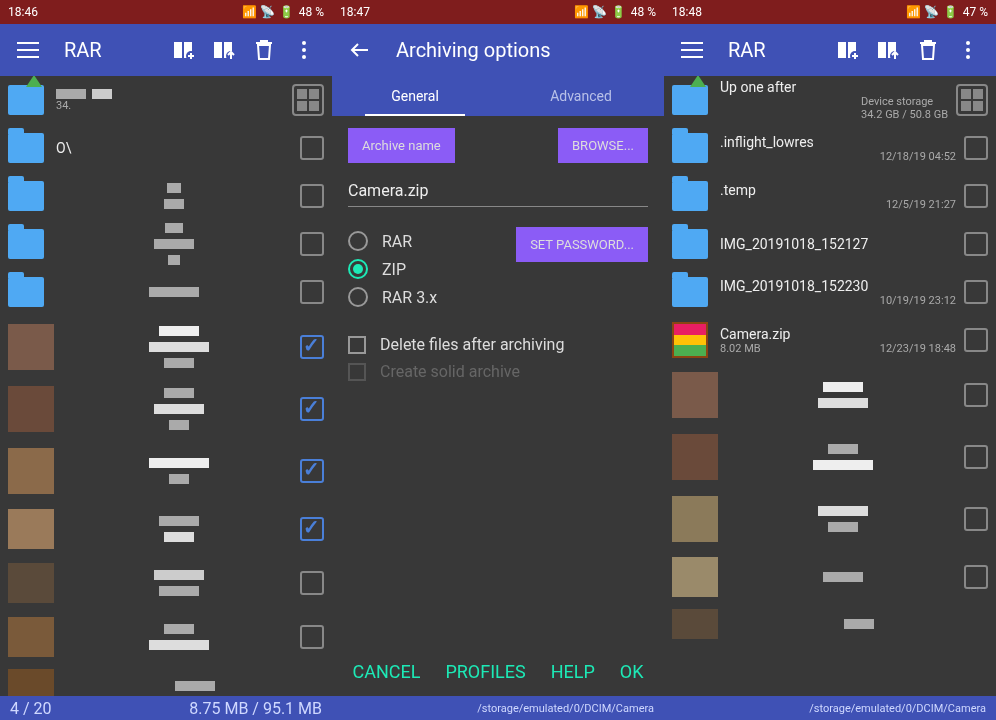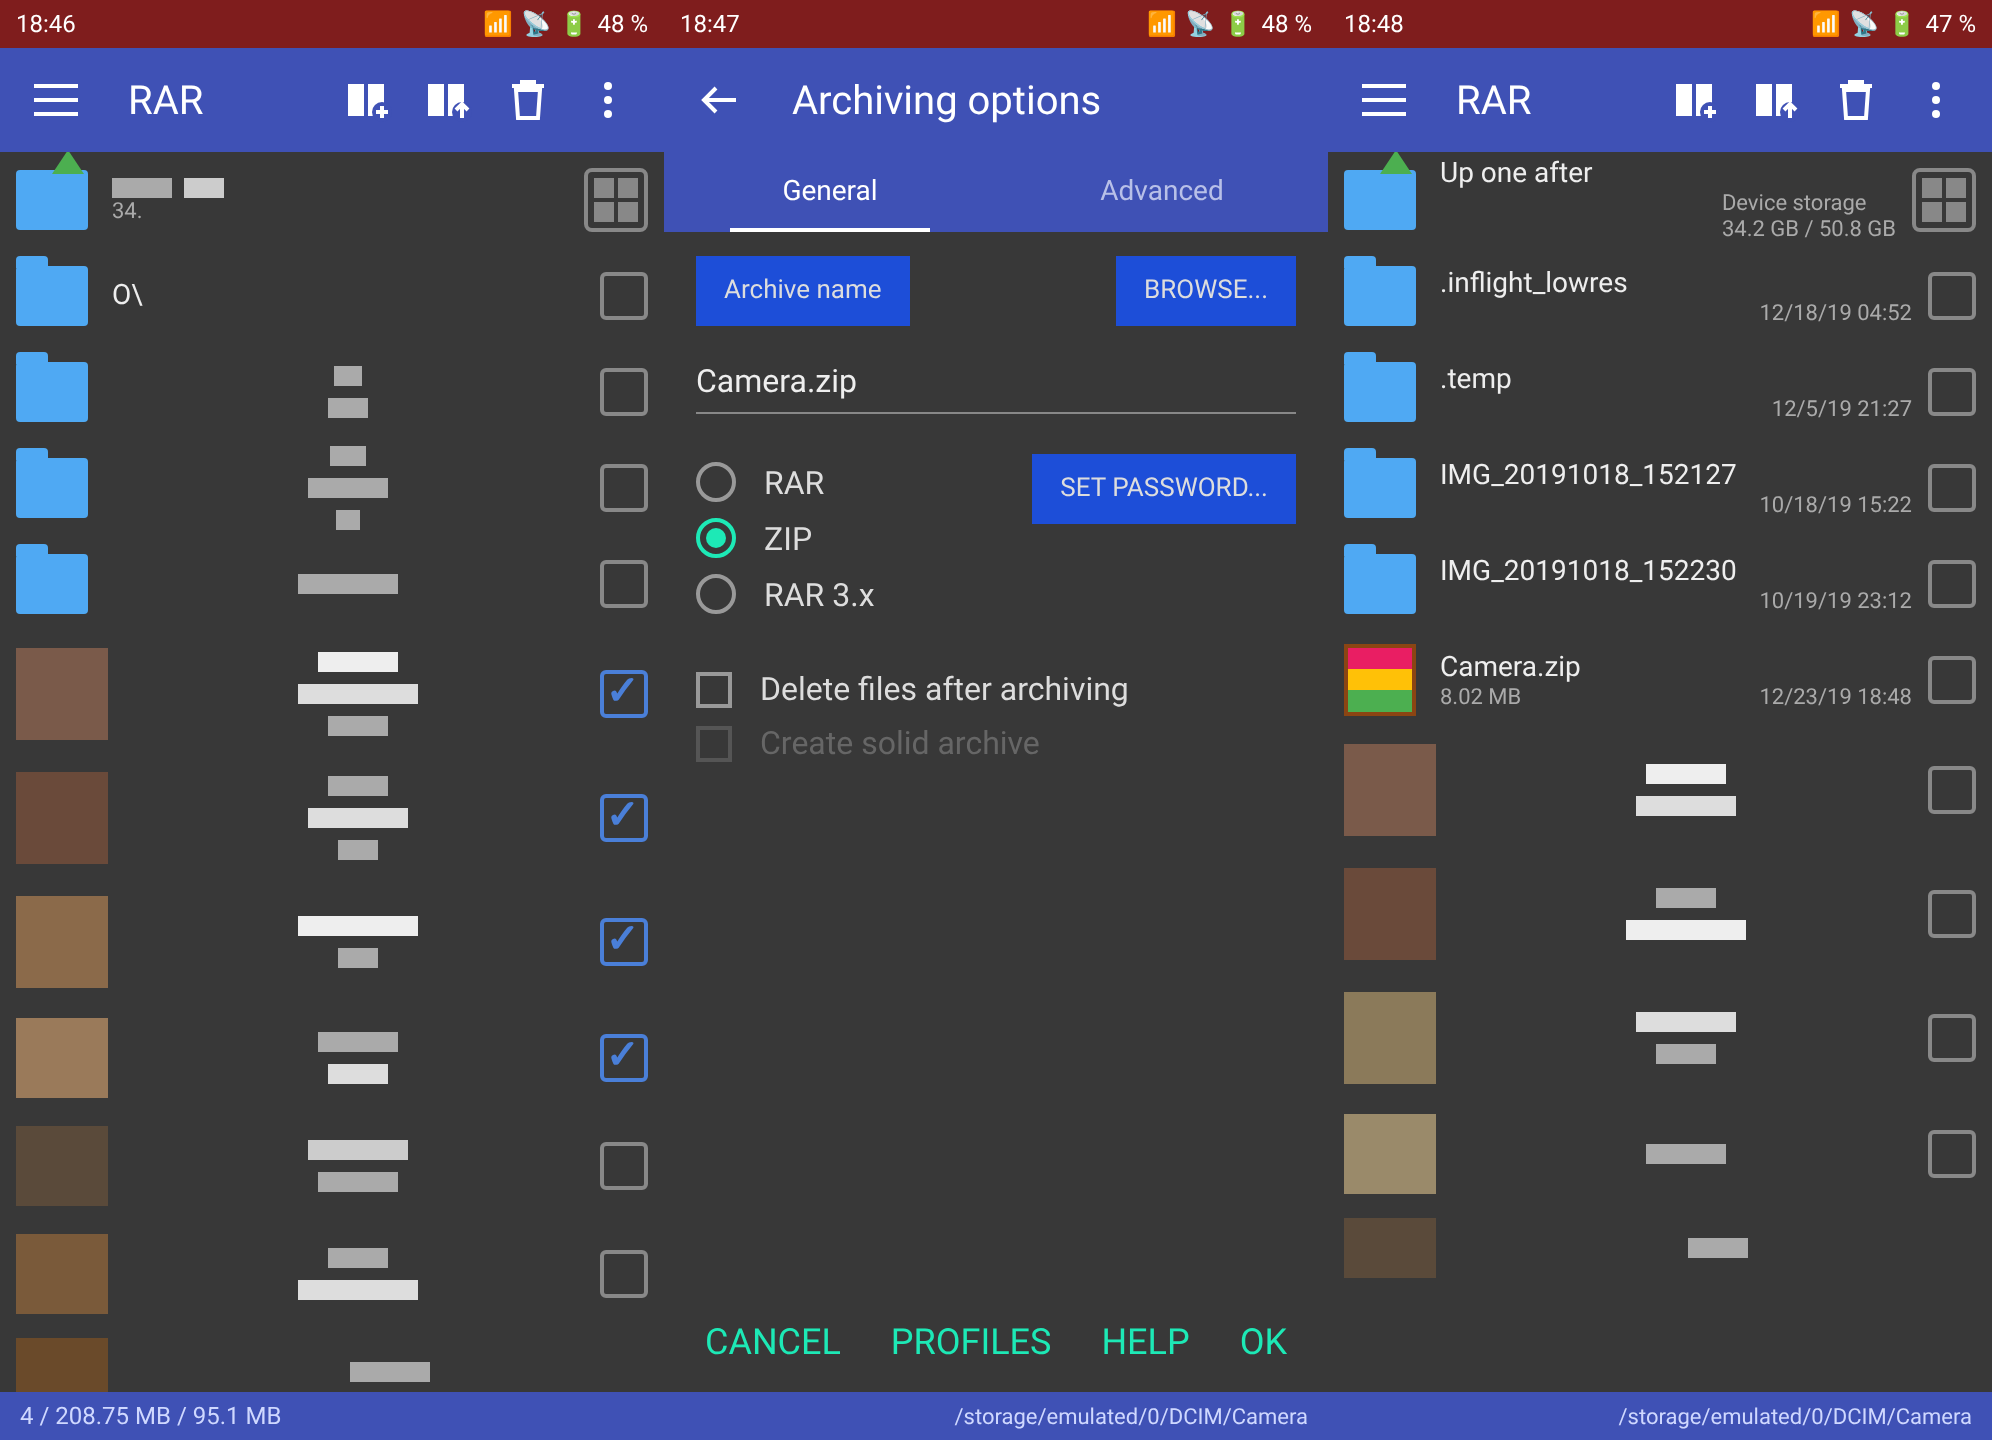--- a/index.html
+++ b/index.html
@@ -26,25 +26,25 @@
 .thumb{width:36px;height:36px;margin-right:12px;flex-shrink:0;background:#555;position:relative;overflow:hidden}
 .thumb::before,.thumb::after{content:"";position:absolute;background:#888}
 .row-text{flex:1;display:flex;flex-direction:column;min-width:0}
 .row-title{font-size:14px;color:#eee;white-space:nowrap;overflow:hidden}
 .row-sub{font-size:11px;color:#aaa;display:flex;justify-content:space-between}
 .checkbox{width:24px;height:24px;border:2px solid #888;border-radius:3px;flex-shrink:0;margin-left:8px;cursor:pointer}
 .checkbox.checked{border-color:#4a7fd8;position:relative}
 .checkbox.checked::after{content:"✓";position:absolute;color:#4a7fd8;font-size:20px;font-weight:bold;top:-4px;left:1px}
 .grid-btn{width:32px;height:32px;border:2px solid #888;border-radius:4px;display:grid;grid-template:1fr 1fr/1fr 1fr;gap:2px;padding:3px;cursor:pointer;flex-shrink:0;margin-left:8px}
 .grid-btn span{background:#888}
-.footer{height:24px;background:#3f51b5;color:#cfd8ff;display:flex;align-items:center;justify-content:flex-start;padding:0 10px;font-size:12px}
+.footer{height:24px;background:#3f51b5;color:#cfd8ff;display:flex;align-items:center;justify-content:space-between;padding:0 10px;font-size:16px}
 .footer.path{justify-content:flex-end;font-size:11px}
 .form-pad{padding:12px 16px}
 .field-row{display:flex;align-items:center;margin-bottom:12px;gap:8px}
-.btn-flat{background:#1d4ed8;color:#ddd;padding:10px 14px;font-size:13px;border:none;cursor:pointer}
+.btn-flat{background:#8b5cf6;color:#ddd;padding:10px 14px;font-size:13px;border:none;cursor:pointer}
 .input-line{background:transparent;border:none;border-bottom:1px solid #888;color:#eee;font-size:16px;padding:6px 0;width:100%;margin-bottom:16px}
 .radio-row{display:flex;align-items:center;margin:8px 0;cursor:pointer}
 .radio{width:20px;height:20px;border:2px solid #999;border-radius:50%;margin-right:14px;position:relative}
 .radio.sel{border-color:#1de9b6}
 .radio.sel::after{content:"";position:absolute;inset:3px;background:#1de9b6;border-radius:50%}
 .check-row{display:flex;align-items:center;margin:8px 0;cursor:pointer}
 .check-sq{width:18px;height:18px;border:2px solid #999;margin-right:14px}
 .check-row.disabled{color:#666}
 .check-row.disabled .check-sq{border-color:#555}
 .action-bar{display:flex;justify-content:space-around;padding:14px 8px;font-size:18px}
@@ -364,24 +364,20 @@
             <span></span>
             <span>12/5/19 21:27</span>
           </div>
         </div>
         <div class="checkbox"></div>
       </div>
     <div class="row">
         <div class="folder-icon"></div>
         <div class="row-text">
           <div class="row-title">IMG_20191018_152127</div>
-          <div class="row-sub">
-            <span></span>
-            <span>10/18/19 15:22</span>
-          </div>
         </div>
         <div class="checkbox"></div>
       </div>
     <div class="row">
         <div class="folder-icon"></div>
         <div class="row-text">
           <div class="row-title">IMG_20191018_152230</div>
           <div class="row-sub">
             <span></span>
             <span>10/19/19 23:12</span>

